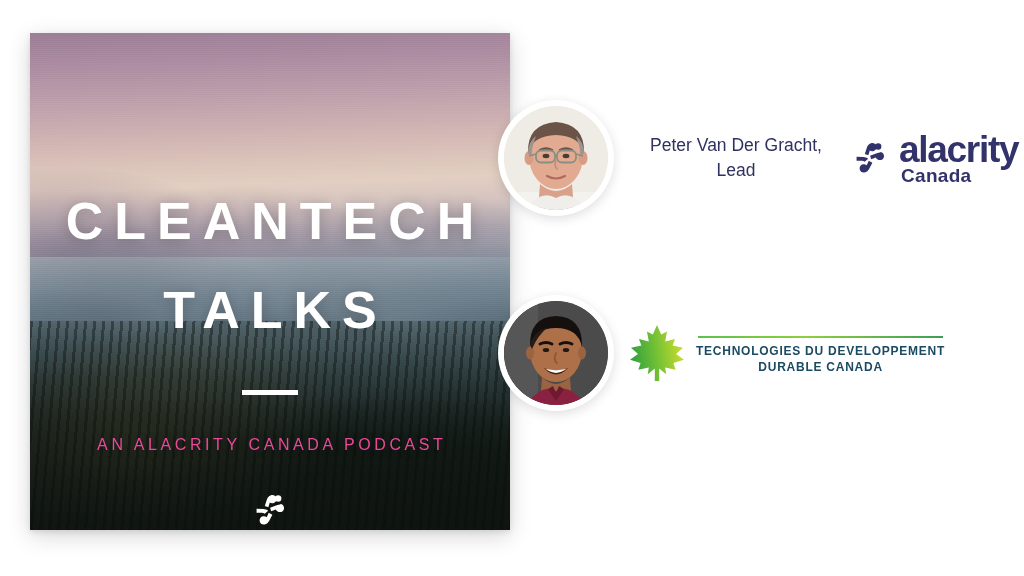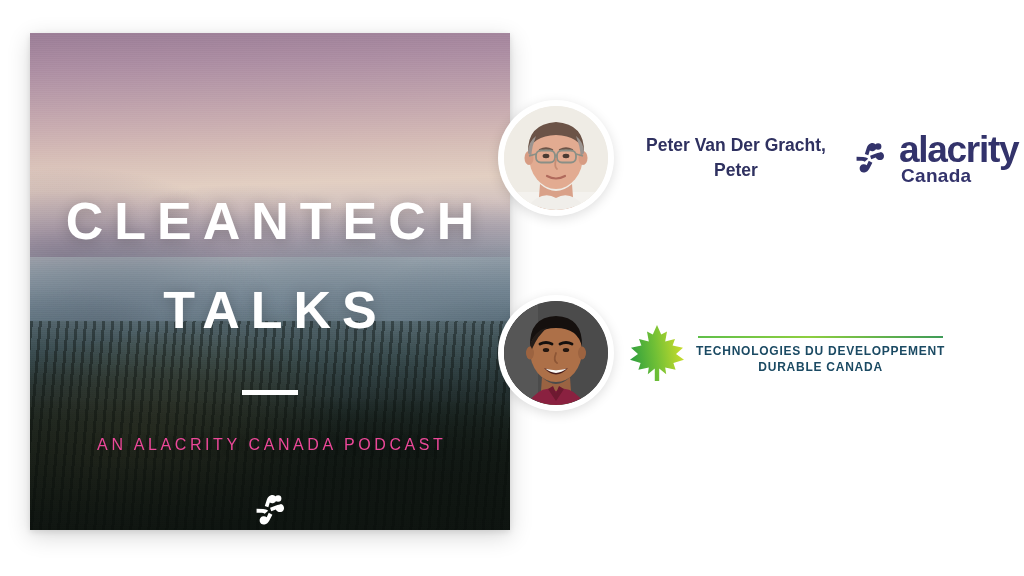--- a/index.html
+++ b/index.html
@@ -164,21 +164,21 @@
   }
   .avatar-1 .avatar-inner { background:#efece6; }
   .avatar-2 .avatar-inner { background:#4b4b4b; }
 
   .guest-name {
     width:200px;
     margin-left:22px;
     text-align:center;
     color:#2f3160;
     font-size:17.5px;
-    font-weight:700;
+    font-weight:400;
     line-height:1.45;
   }
 
   .guest-logo {
     margin-left:14px;
     display:flex;
     align-items:center;
   }
 
   
@@ -306,21 +306,21 @@
             <path d="M52 53 Q50 61 53 63" stroke="#c68d74" stroke-width="1.8" fill="none" stroke-linecap="round"></path>
             <path d="M43 70 Q52 75 61 70" stroke="#b06a5c" stroke-width="2.2" fill="none" stroke-linecap="round"></path>
           </g>
         </svg>
       </div>
     </div>
 
     <div class="guest-name">
       <span>Peter Van Der Gracht,</span>
       <br>
-      <span>Peter</span>
+      <span>Lead</span>
     </div>
 
     <div class="guest-logo">
       <div class="alacrity-logo">
         <svg width="40" height="40" viewBox="0 0 64 64">
           <g fill="#33336b">
             <path d="M33.5 8.5c3.6-1.4 7.4 0.4 8.6 3.9 1.2 3.5-0.7 7.2-4.3 8.4-2.2 0.7-4.4 0.3-6.1-0.9l-2.4 7.6 -5.6-2.0 3.2-9.9c1.0-3.2 3.1-5.7 6.6-7.1z"></path>
             <path d="M49.5 22.5c3.6 1.0 5.7 4.6 4.7 8.1-1.0 3.5-4.7 5.5-8.3 4.5-2.2-0.6-3.8-2.1-4.6-4.0l-7.3 2.9 -1.9-5.6 9.6-3.6c3.1-1.2 5.4-1.3 7.8-2.3z"></path>
             <path d="M10.5 30.0l10.6 0.2c3.3 0.1 5.9 1.0 8.0 3.1l-5.6 4.8c-1.4-1.3-3.1-1.9-5.0-1.8l-8.0 0.2z"></path>
             <path d="M30.0 36.5l5.8 3.0 -5.0 9.7c-1.6 3.1-4.0 5.1-7.6 5.8-3.7 0.7-7.0-1.6-7.7-5.2-0.7-3.6 1.7-7.0 5.4-7.7 2.2-0.4 4.3 0.2 5.8 1.5z"></path>

